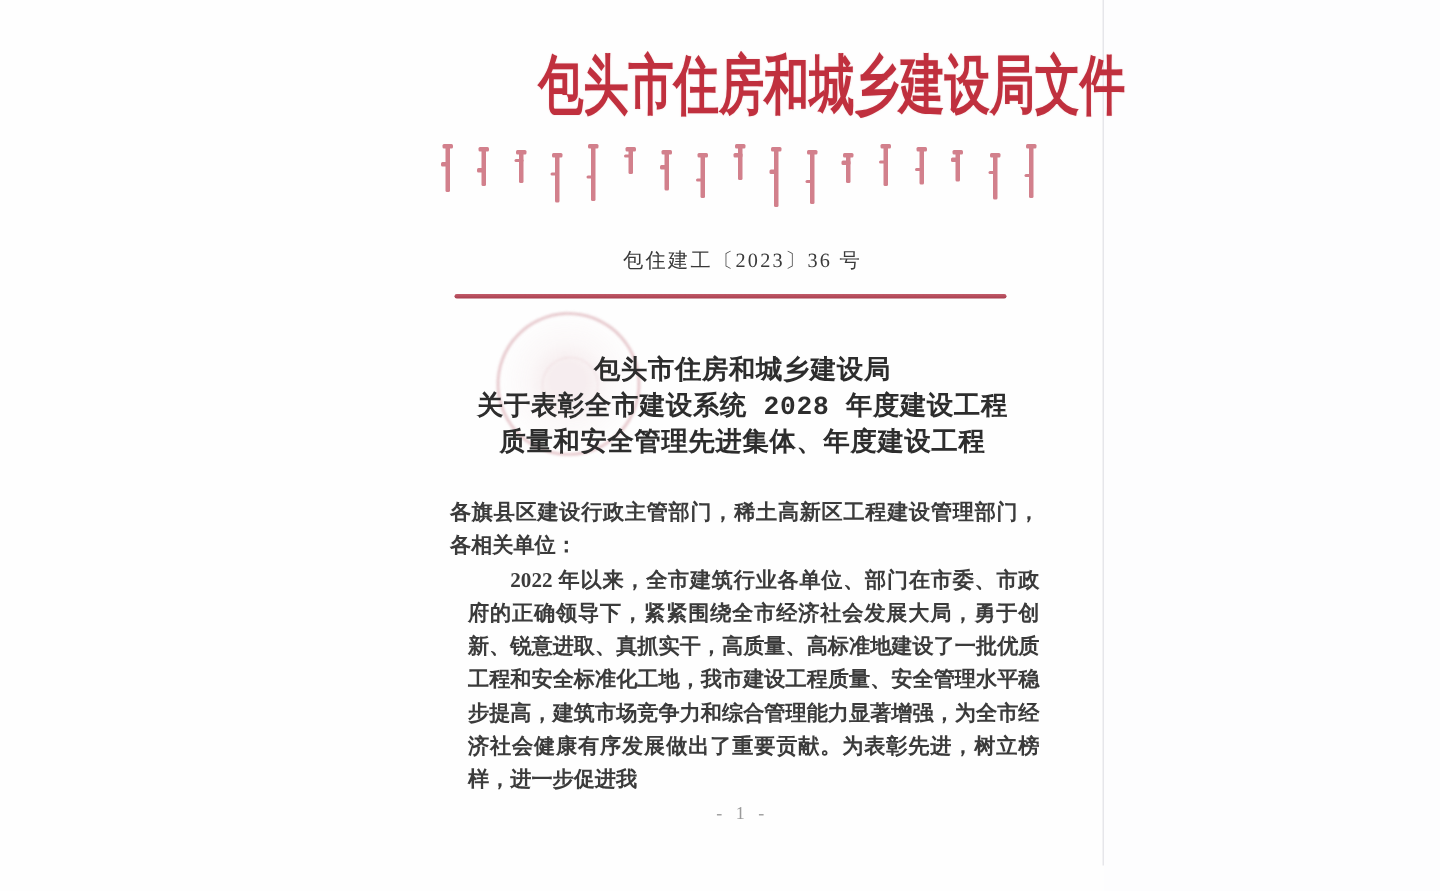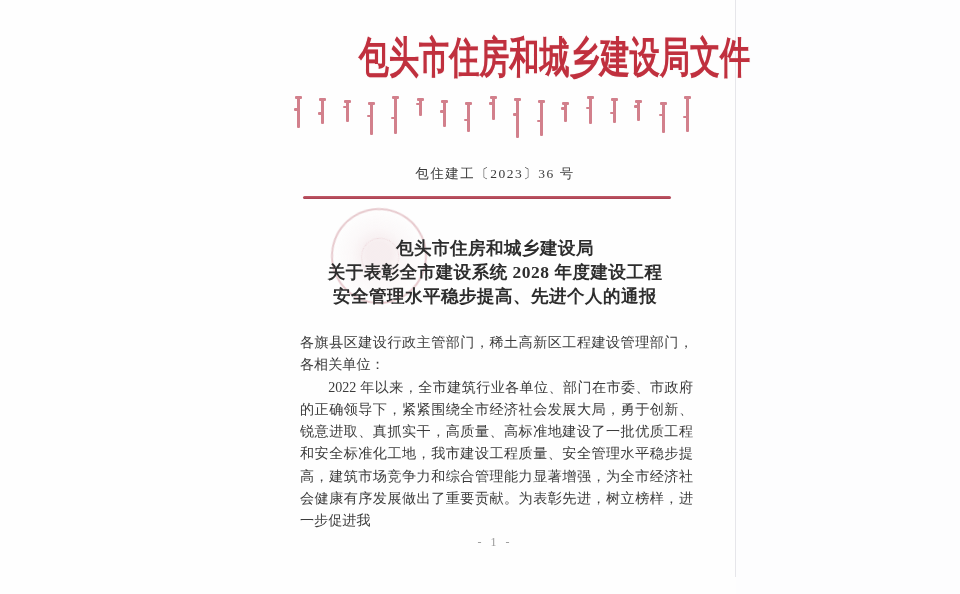--- a/index.html
+++ b/index.html
@@ -88,30 +88,30 @@
   }
   .stamp::after{
     content:"";position:absolute;left:30%;top:30%;width:40%;height:40%;
     border-radius:50%;
     border:1px dotted rgba(197,124,136,.25);
   }
   
   .heading{
     position:absolute;left:260px;top:236px;width:470px;
     text-align:center;font-weight:bold;color:var(--heading-ink);
-    font-size:17.5px;line-height:24px;letter-spacing:.5px;
+    font-size:17.5px;line-height:24px;letter-spacing:.5px;font-family:Liberation Mono, monospace;
   }
   
   .bodytext{
     position:absolute;left:300px;top:331px;width:393px;
     font-size:14.1px;line-height:22.3px;color:var(--body-ink);
-    text-align:justify;text-justify:inter-ideograph;
+    text-align:justify;text-justify:inter-ideograph;font-weight:bold;
   }
   .bodytext p{margin:0;}
-  .bodytext p.indent{text-indent:2em;}
+  .bodytext p.indent{text-indent:2em;margin-left:12px;}
   
   .pagenum{
     position:absolute;left:275px;top:535px;width:440px;
     text-align:center;font-size:12px;color:var(--pagenum-gray);
     letter-spacing:3px;
   }
 </style>
 </head>
 <body>
 
@@ -146,21 +146,21 @@
 
   <div class="docnum">包住建工〔2023〕36 号</div>
 
   <div class="redline"></div>
 
   <div class="stamp"></div>
 
   <div class="heading">
     <div>包头市住房和城乡建设局</div>
     <div>关于表彰全市建设系统 2028 年度建设工程</div>
-    <div>安全管理水平稳步提高、先进个人的通报</div>
+    <div>质量和安全管理先进集体、年度建设工程</div>
   </div>
 
   <div class="bodytext">
     <p>各旗县区建设行政主管部门，稀土高新区工程建设管理部门，各相关单位：</p>
     <p class="indent">2022 年以来，全市建筑行业各单位、部门在市委、市政府的正确领导下，紧紧围绕全市经济社会发展大局，勇于创新、锐意进取、真抓实干，高质量、高标准地建设了一批优质工程和安全标准化工地，我市建设工程质量、安全管理水平稳步提高，建筑市场竞争力和综合管理能力显著增强，为全市经济社会健康有序发展做出了重要贡献。为表彰先进，树立榜样，进一步促进我</p>
   </div>
 
   <div class="pagenum">- 1 -</div>
 
 </div>

